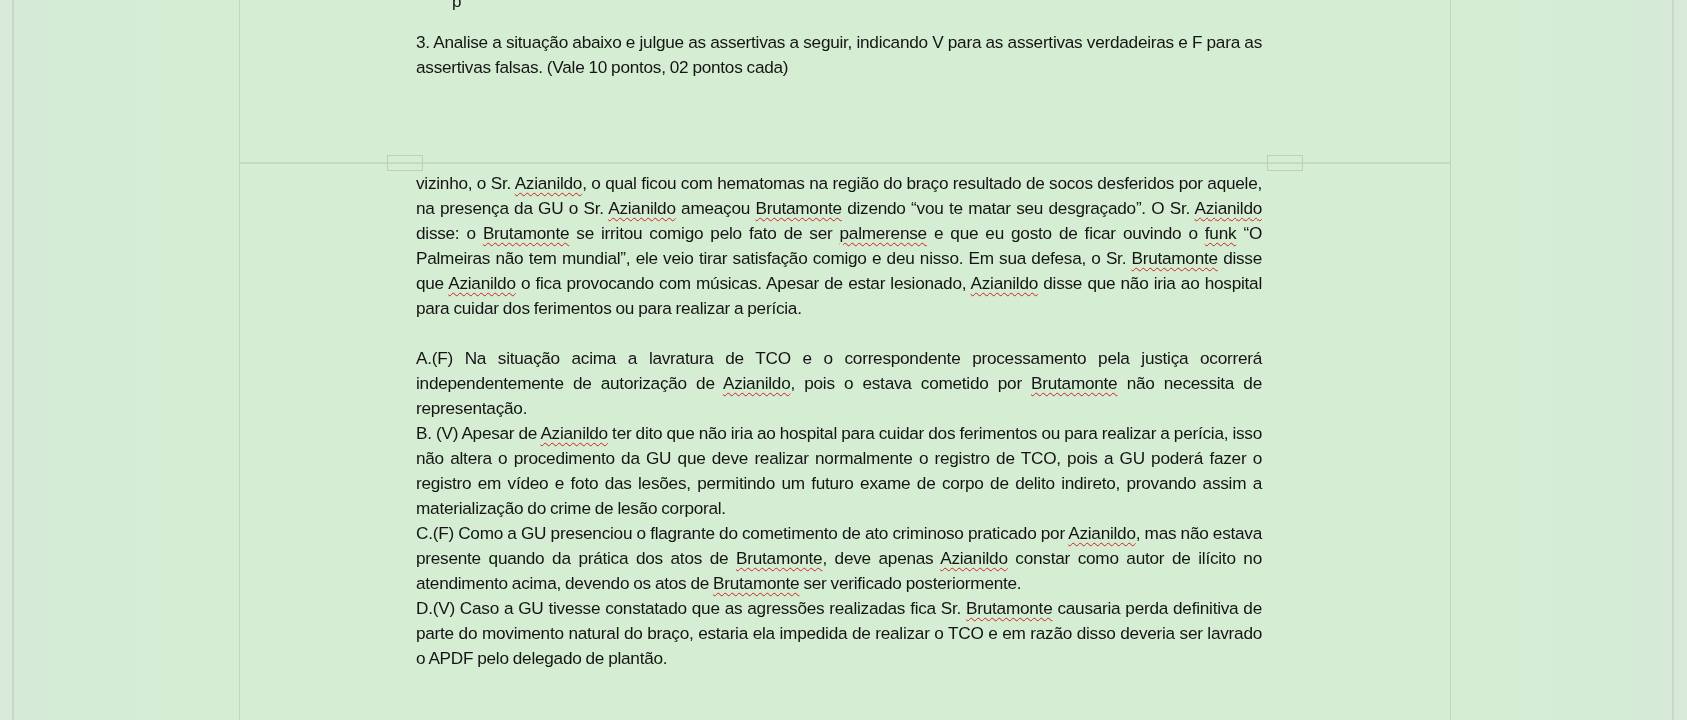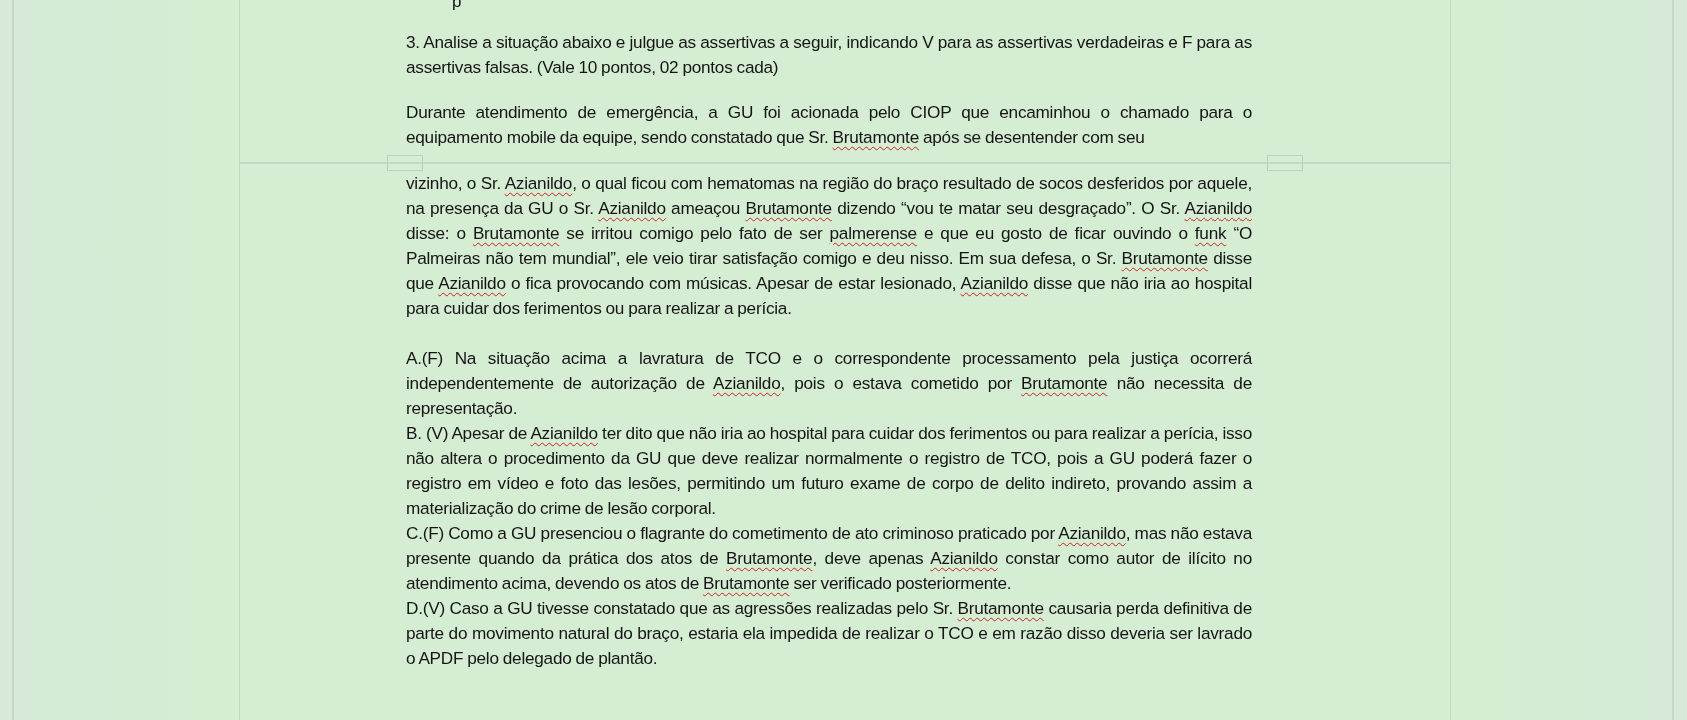--- a/index.html
+++ b/index.html
@@ -16,21 +16,21 @@
   }
   .page-break {
     position:absolute; left:0; right:0; top:162px; height:2px; background:#c9d7c8;
   }
   .crop-mark {
     position:absolute; width:36px; height:16px; border:1px solid #bfcfbf; box-sizing:border-box;
   }
   .crop-left { left:147px; top:155px; border-right:1px solid #bfcfbf; }
   .crop-right { left:1027px; top:155px; border-left:1px solid #bfcfbf; }
   .text-block {
-    position:absolute; left:166px; width:846px;
+    position:absolute; left:176px; width:846px;
     font-size:17.2px; line-height:25px; color:#151515;
     text-align:justify; letter-spacing:-0.25px; word-spacing:-0.5px;
   }
   .p { margin:0; }
   .last { text-align-last:left; }
   .sp { text-decoration: underline wavy #d02020; text-decoration-thickness:1px; text-underline-offset:3px; }
   .descender { position:absolute; left:212px; top:-8px; font-size:17px; color:#151515; }
 </style>
 </head>
 <body>
@@ -41,29 +41,28 @@
 <div class="page">
   <span class="descender">p</span>
 
   <div class="page-break"></div>
   <div class="crop-mark crop-left"></div>
   <div class="crop-mark crop-right"></div>
 
   <div class="text-block" style="top:30px;">
     <p class="p last"><span>3. Analise a situação abaixo e julgue as assertivas a seguir, indicando V para as assertivas verdadeiras e F para as assertivas falsas. (Vale 10 pontos, 02 pontos cada)</span></p>
     <p class="p" style="height:20px;"></p>
-    <p class="p"><span>Durante atendimento de emergência, a GU foi acionada pelo CIOP que encaminhou o chamado para o equipamento mobile da equipe, sendo constatado que Sr. </span><span class="sp">Brutamonte</span><span> após se desentender com seu</span></p>
   </div>
 
   <div class="text-block" style="top:171px;">
     <p class="p last"><span>vizinho, o Sr. </span><span class="sp">Azianildo</span><span>, o qual ficou com hematomas na região do braço resultado de socos desferidos por aquele,  na presença da GU o Sr. </span><span class="sp">Azianildo</span><span> ameaçou </span><span class="sp">Brutamonte</span><span> dizendo “vou te matar seu desgraçado”. O Sr. </span><span class="sp">Azianildo</span><span> disse: o </span><span class="sp">Brutamonte</span><span> se irritou comigo pelo fato de ser </span><span class="sp">palmerense</span><span> e que eu gosto de ficar ouvindo o </span><span class="sp">funk</span><span> “O Palmeiras não tem mundial”, ele veio tirar satisfação comigo e deu nisso. Em sua defesa, o Sr. </span><span class="sp">Brutamonte</span><span> disse que </span><span class="sp">Azianildo</span><span> o fica provocando com músicas. Apesar de estar lesionado, </span><span class="sp">Azianildo</span><span> disse que não iria ao hospital para cuidar dos ferimentos ou para realizar a perícia.</span></p>
 
     <p class="p" style="height:25px;"></p>
 
     <p class="p last"><span>A.</span><span>(F)</span><span> Na situação acima a lavratura de TCO e o correspondente processamento pela justiça ocorrerá independentemente de autorização de </span><span class="sp">Azianildo</span><span>, pois o estava cometido por </span><span class="sp">Brutamonte</span><span> não necessita de representação.</span></p>
 
     <p class="p last"><span style="white-space:pre;">B. </span><span>(V)</span><span> Apesar de </span><span class="sp">Azianildo</span><span> ter dito que não iria ao hospital para cuidar dos ferimentos ou para realizar a perícia, isso não altera o procedimento da GU que deve realizar normalmente o registro de TCO, pois a GU poderá fazer o registro em vídeo e foto das lesões, permitindo um futuro exame de corpo de delito indireto, provando assim a materialização do crime de lesão corporal.</span></p>
 
     <p class="p last"><span>C.</span><span>(F)</span><span> Como a GU presenciou o flagrante do cometimento de ato criminoso praticado por </span><span class="sp">Azianildo</span><span>, mas não estava presente quando da prática dos atos de </span><span class="sp">Brutamonte</span><span>, deve apenas </span><span class="sp">Azianildo</span><span> constar como autor de ilícito no atendimento acima, devendo os atos de </span><span class="sp">Brutamonte</span><span> ser verificado posteriormente.</span></p>
 
-    <p class="p last"><span>D.</span><span>(V)</span><span> Caso a GU tivesse constatado que as agressões realizadas pelo Sr. </span><span class="sp">Brutamonte</span><span> causaria perda definitiva de parte do movimento natural do braço, estaria ela impedida de realizar o TCO e em razão disso deveria ser lavrado o APDF pelo delegado de plantão.</span></p>
+    <p class="p last"><span>D.</span><span>(V)</span><span> Caso a GU tivesse constatado que as agressões realizadas fica Sr. </span><span class="sp">Brutamonte</span><span> causaria perda definitiva de parte do movimento natural do braço, estaria ela impedida de realizar o TCO e em razão disso deveria ser lavrado o APDF pelo delegado de plantão.</span></p>
   </div>
 </div>
 
 </body></html>

